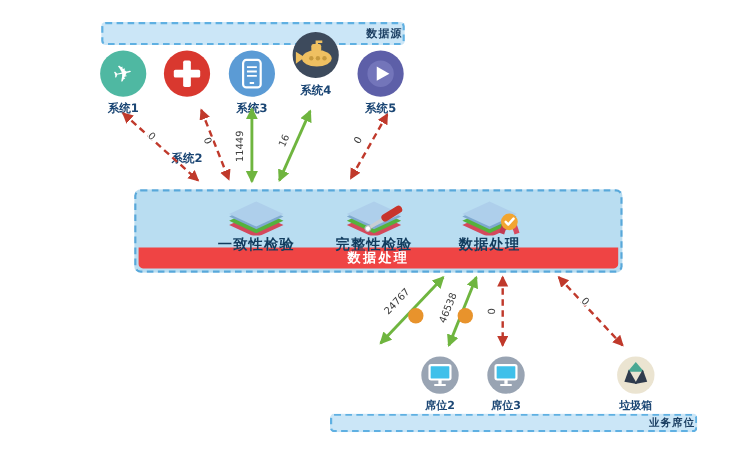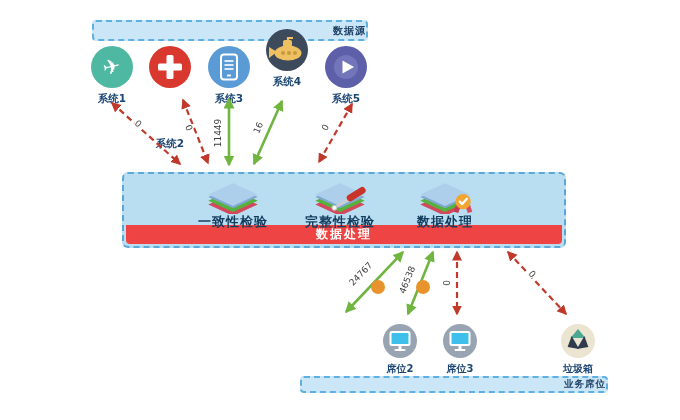--- a/index.html
+++ b/index.html
@@ -184,21 +184,21 @@
     <div class="circle small" style="background:#ebe4d1;">
       <svg width="34" height="34" viewBox="-17 -17 34 34">
         <polygon points="0,-12 7.5,-3 -7.5,-3" fill="#4aa893"></polygon>
         <polygon points="0,-12 7.5,-3 -7.5,-3" transform="rotate(120)" fill="#2f3b4d"></polygon>
         <polygon points="0,-12 7.5,-3 -7.5,-3" transform="rotate(240)" fill="#2f3b4d"></polygon>
       </svg>
     </div>
     <div class="node-label" style="font-size:10px;text-align:right;">垃圾箱</div>
   </div>
 
-  <div class="group-box" style="left:300px; top:376px; width:308px; height:17px;">
+  <div class="group-box" style="left:300px; top:376px; width:334px; height:17px;">
     <span class="group-title" style="font-size:9.5px;">业务席位</span>
   </div>
 
   <svg class="flows">
     <defs>
       <marker id="ah-red" markerUnits="userSpaceOnUse" markerWidth="11" markerHeight="11" refX="8.5" refY="5" orient="auto-start-reverse">
         <path d="M0,0 L10,5 L0,10 Z" fill="#c0392b"></path>
       </marker>
       <marker id="ah-green" markerUnits="userSpaceOnUse" markerWidth="12" markerHeight="12" refX="9.5" refY="5.5" orient="auto-start-reverse">
         <path d="M0,0 L11,5.5 L0,11 Z" fill="#6fb53f"></path>

